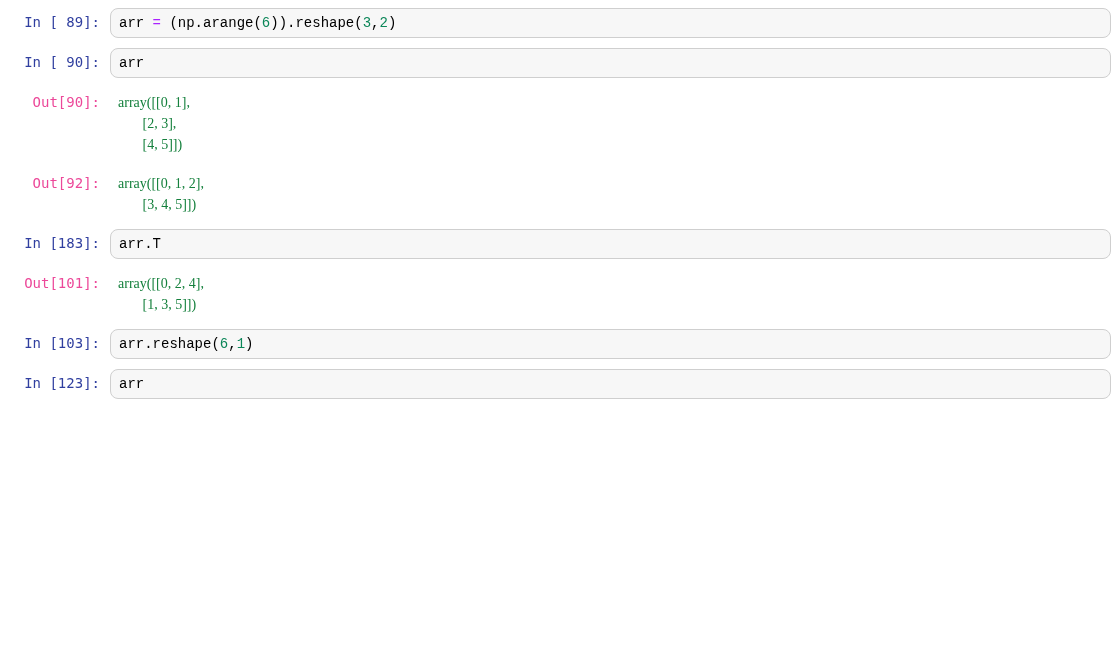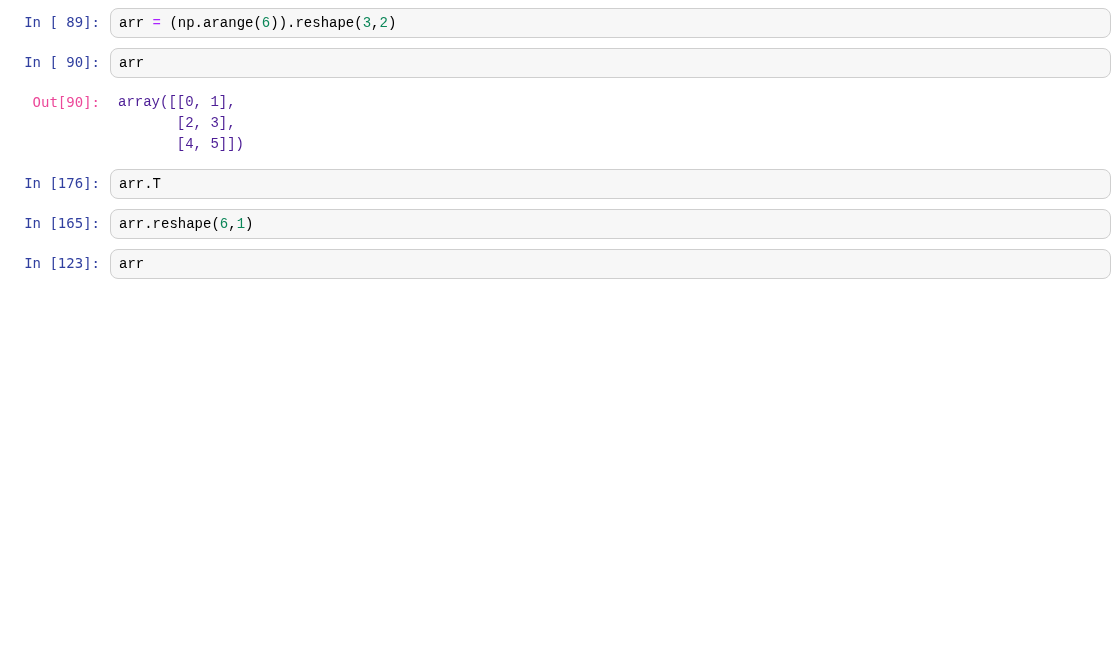--- a/index.html
+++ b/index.html
@@ -42,21 +42,22 @@
       border-radius: 8px;
       padding: 6px 8px;
       white-space: pre;
       overflow-x: auto;
     }
     .output-area {
       flex: 1;
       padding: 4px 8px;
       white-space: pre;
       line-height: 1.5;
-      color: #4c1d95;
+      color: #15803d;
+      font-family: Liberation Serif, serif;
     }
     .nv { color: #000; }
     .op { color: #aa22ff; font-weight: normal; }
     .num { color: #0b8658; }
   </style>
 </head>
 <body>
 
 <div id="notebook">
     <div class="cell">
@@ -67,24 +68,34 @@
       <div class="prompt prompt-in">In [ 90]:</div>
       <div class="input-area"><span class="nv">arr</span></div>
     </div>
     <div class="cell">
       <div class="prompt prompt-out">Out[90]:</div>
       <div class="output-area">array([[0, 1],
        [2, 3],
        [4, 5]])</div>
     </div>
     <div class="cell">
-      <div class="prompt prompt-in">In [176]:</div>
+      <div class="prompt prompt-out">Out[92]:</div>
+      <div class="output-area">array([[0, 1, 2],
+       [3, 4, 5]])</div>
+    </div>
+    <div class="cell">
+      <div class="prompt prompt-in">In [183]:</div>
       <div class="input-area"><span class="nv">arr.T</span></div>
     </div>
     <div class="cell">
-      <div class="prompt prompt-in">In [165]:</div>
+      <div class="prompt prompt-out">Out[101]:</div>
+      <div class="output-area">array([[0, 2, 4],
+       [1, 3, 5]])</div>
+    </div>
+    <div class="cell">
+      <div class="prompt prompt-in">In [103]:</div>
       <div class="input-area"><span class="nv">arr.reshape(</span><span class="num">6</span><span class="nv">,</span><span class="num">1</span><span class="nv">)</span></div>
     </div>
     <div class="cell">
       <div class="prompt prompt-in">In [123]:</div>
       <div class="input-area"><span class="nv">arr</span></div>
     </div>
   </div>
 
 </body></html>

